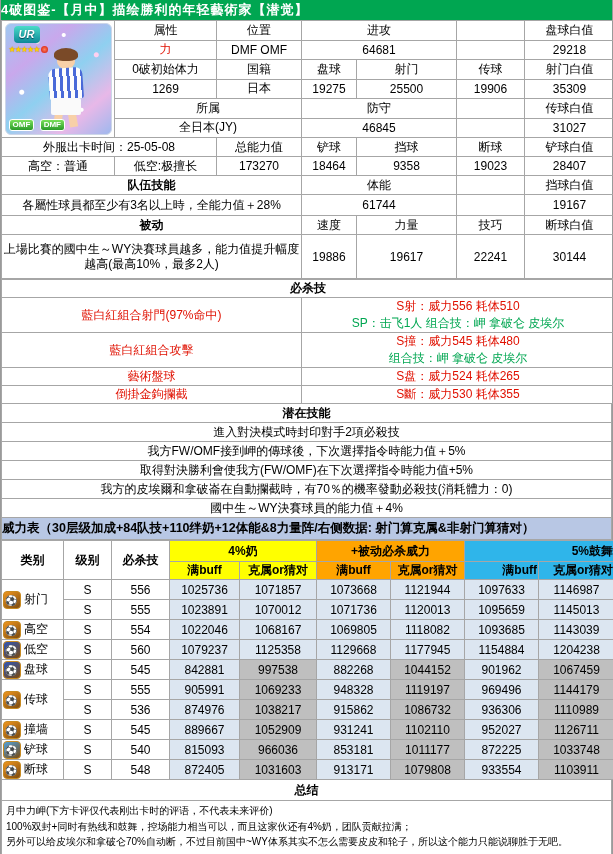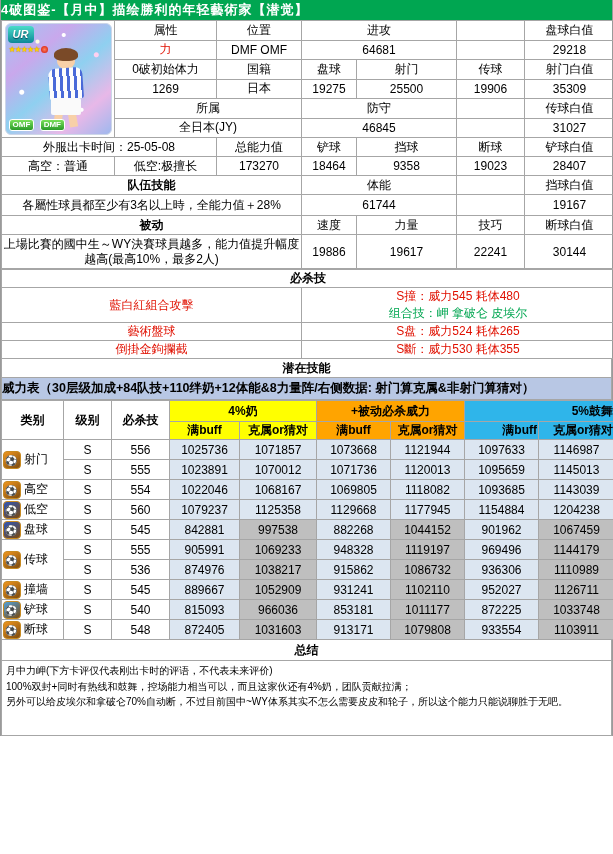--- a/index.html
+++ b/index.html
@@ -7,33 +7,33 @@
   .sheet{width:613px;background:#fff;color:#000;font-size:12px;border-left:1px solid #9a9a9a;border-right:1px solid #9a9a9a;box-sizing:border-box;}
   .title-bar{background:#00A651;color:#fff;font-weight:bold;text-align:left;height:20px;line-height:20px;font-size:13px;letter-spacing:1px;overflow:hidden;white-space:nowrap;}
   table{border-collapse:collapse;table-layout:fixed;width:613px;}
   td{border:1px solid #a6a6a6;text-align:center;vertical-align:middle;padding:0 1px;font-size:12px;overflow:hidden;white-space:nowrap;box-sizing:border-box;}
   .bold{font-weight:bold;}
   .red{color:#e01000;}
   .green{color:#00A651;}
   .wrap{white-space:normal;line-height:15px;}
   #top-table tr{height:19px;}
   #top-table tr.h21{height:21px;}
-  #top-table tr.h38{height:34px;}
+  #top-table tr.h38{height:44px;}
   
   .card-cell{padding:2px;background:#fff;}
   .card{position:relative;width:105px;height:110px;margin:0 auto;border-radius:6px;overflow:hidden;
     background:linear-gradient(140deg,#9fc8f2 0%,#c9a8ec 28%,#8fd0f0 52%,#e8b8e8 78%,#9fb8ee 100%);
     border:1px solid #cdd6e8;}
   .card::after{content:'';position:absolute;inset:0;pointer-events:none;background:
     radial-gradient(circle 2px at 15% 62%, #fff 0 2px, transparent 3px),
     radial-gradient(circle 2px at 86% 28%, #ffd0f0 0 2px, transparent 3px),
     radial-gradient(circle 1.5px at 72% 78%, #fff 0 1.5px, transparent 2.5px),
     radial-gradient(circle 1.5px at 30% 16%, #fffde0 0 1.5px, transparent 2.5px),
     radial-gradient(circle 1.5px at 55% 10%, #fff 0 1.5px, transparent 2.5px);}
-  .ur-badge{position:absolute;top:2px;left:2px;z-index:3;width:26px;height:17px;border-radius:4px;
+  .ur-badge{position:absolute;top:2px;left:8px;z-index:3;width:26px;height:17px;border-radius:4px;
     background:linear-gradient(#49dcc8,#0d8898);color:#fff;font-weight:bold;font-style:italic;
     font-size:11px;line-height:17px;text-align:center;text-shadow:0 1px 1px #045;}
   .stars{position:absolute;top:21px;left:3px;z-index:3;font-size:8px;color:#ffd400;text-shadow:0 0 1px #aa6a00;letter-spacing:-1px;}
   .red-dot{display:inline-block;width:7px;height:7px;border-radius:50%;background:radial-gradient(#ff8060,#d01000);margin-left:2px;vertical-align:middle;}
   .pos-badges{position:absolute;bottom:3px;left:3px;z-index:3;}
   .pos-badge{display:inline-block;background:linear-gradient(#7ae05a,#2a9a2a);border:1px solid #fff;color:#fff;
     font-size:8px;font-weight:bold;padding:0 3px;border-radius:3px;margin-right:2px;line-height:10px;}
   .p-hair{position:absolute;top:24px;left:48px;width:24px;height:13px;background:#7a4a28;border-radius:55% 55% 40% 40%;z-index:2;}
   .p-head{position:absolute;top:30px;left:51px;width:18px;height:15px;background:#f8d0a8;border-radius:50%;z-index:1;}
   .p-body{position:absolute;top:44px;left:43px;width:34px;height:31px;z-index:1;border-radius:7px 7px 2px 2px;transform:rotate(-4deg);
@@ -195,38 +195,52 @@
   <table id="skill-table">
     <colgroup>
         <col style="width:300px">
         <col style="width:313px">
       </colgroup>
     <tbody>
         <tr class="hdr">
       <td colspan="2" class="bold">必杀技</td>
     </tr>
     <tr class="two">
+      <td class="red">藍白紅組合射門(97%命中)</td>
+      <td>
+        <div class="skill-line red">S射：威力556 耗体510</div>
+        <div class="skill-line green">SP：击飞1人 组合技：岬 拿破仑 皮埃尔</div>
+      </td>
+    </tr>
+    <tr class="two">
       <td class="red">藍白紅組合攻擊</td>
       <td>
         <div class="skill-line red">S撞：威力545 耗体480</div>
         <div class="skill-line green">组合技：岬 拿破仑 皮埃尔</div>
       </td>
     </tr>
     <tr class="one">
       <td class="red">藝術盤球</td>
       <td class="red">S盘：威力524 耗体265</td>
     </tr>
     <tr class="one">
       <td class="red">倒掛金鉤攔截</td>
       <td class="red">S斷：威力530 耗体355</td>
     </tr>
   </tbody>
     </table>
 
   <div class="pot-hdr">潜在技能</div>
+  <div id="potential-rows">
+      <div class="pot-row">進入對決模式時封印對手2項必殺技</div>
+      <div class="pot-row">我方FW/OMF接到岬的傳球後，下次選擇指令時能力值＋5%</div>
+      <div class="pot-row">取得對決勝利會使我方(FW/OMF)在下次選擇指令時能力值+5%</div>
+      <div class="pot-row">我方的皮埃爾和拿破崙在自動攔截時，有70％的機率發動必殺技(消耗體力：0)</div>
+      <div class="pot-row">國中生～WY決賽球員的能力值＋4%</div>
+    </div>
 
   <div class="power-title">威力表（30层级加成+84队技+110绊奶+12体能&amp;8力量阵/右侧数据: 射门算克属&amp;非射门算猜对）</div>
 
   <table id="power-table">
     <colgroup>
       <col style="width:62px">
         <col style="width:48px">
         <col style="width:58px">
       <col style="width:70px">
         <col style="width:77px">

